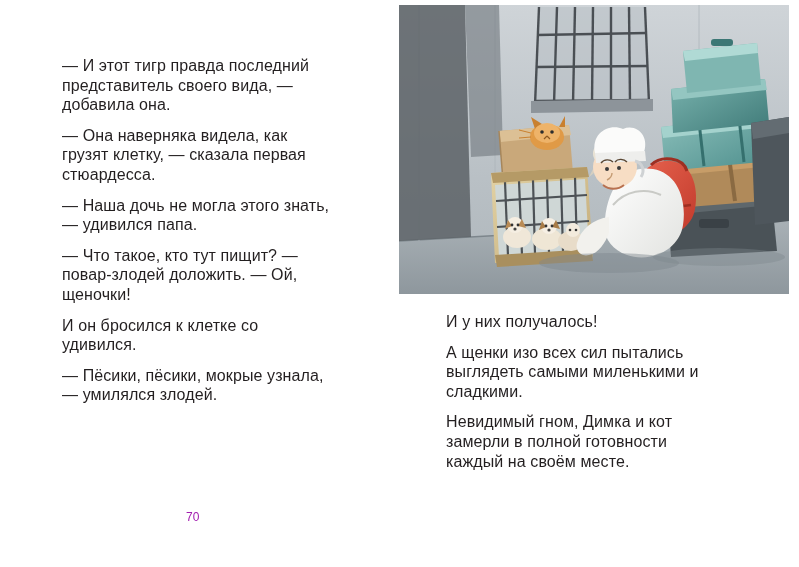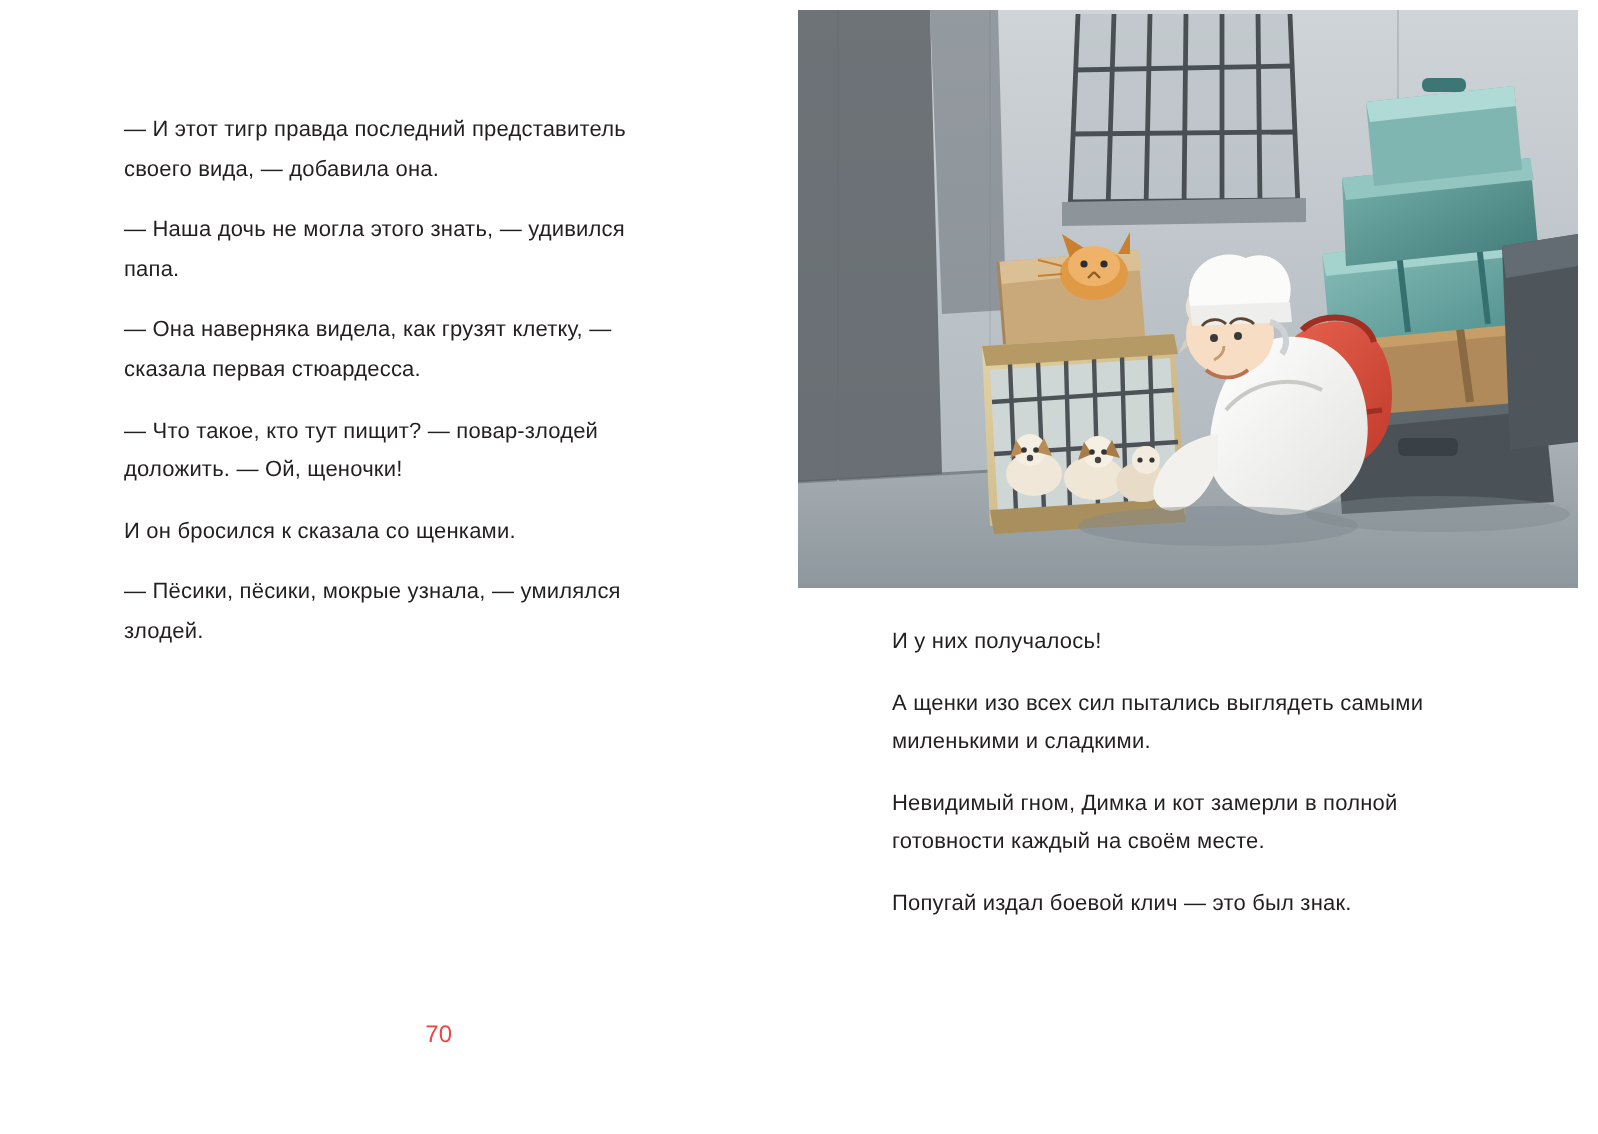--- a/index.html
+++ b/index.html
@@ -18,21 +18,21 @@
   .page-half {
     position: absolute;
     top: 0;
     height: 567px;
   }
   #left-page { left: 0; width: 399px; }
   #right-page { left: 399px; width: 400px; }
 
   .text-column {
     position: absolute;
-    font-size: 11px;
+    font-size: 16px;
     line-height: 19.6px;
     color: #231f20;
     letter-spacing: 0.1px;
   }
   #left-text {
     left: 62px;
     top: 56px;
     width: 268px;
   }
   #right-text {
@@ -43,22 +43,22 @@
   .para {
     margin: 0 0 11px 0;
     text-align: left;
     white-space: pre-line;
   }
   .para:last-child { margin-bottom: 0; }
 
   .folio {
     position: absolute;
     font-size: 12px;
-    color: #ef4444;
-    text-align: right;
+    color: #a21caf;
+    text-align: left;
     width: 40px;
   }
   #left-folio { left: 186px; top: 510px; }
 
   
   #illustration {
     position: absolute;
     left: 399px;
     top: 5px;
     width: 390px;
@@ -68,35 +68,34 @@
   #illustration svg { display: block; }
 </style>
 </head>
 <body>
 
 <div id="page">
 
   <div id="left-page" class="page-half">
     <div id="left-text" class="text-column">
       <p class="para">— И этот тигр правда последний представитель своего вида, — добавила она.</p>
+      <p class="para">— Она наверняка видела, как грузят клетку, — сказала первая стюардесса.</p>
       <p class="para">— Наша дочь не могла этого знать, — удивился папа.</p>
-      <p class="para">— Она наверняка видела, как грузят клетку, — сказала первая стюардесса.</p>
       <p class="para">— Что такое, кто тут пищит? — повар-злодей доложить. — Ой, щеночки!</p>
-      <p class="para">И он бросился к сказала со щенками.</p>
+      <p class="para">И он бросился к клетке со удивился.</p>
       <p class="para">— Пёсики, пёсики, мокрые узнала, — умилялся злодей.</p>
     </div>
     <div id="left-folio" class="folio">70</div>
   </div>
 
   <div id="right-page" class="page-half">
     <div id="right-text" class="text-column">
       <p class="para">И у них получалось!</p>
       <p class="para">А щенки изо всех сил пытались выглядеть самыми миленькими и сладкими.</p>
       <p class="para">Невидимый гном, Димка и кот замерли в полной готовности каждый на своём месте.</p>
-      <p class="para">Попугай издал боевой клич — это был знак.</p>
     </div>
 
   </div>
 
   <div id="illustration">
     <svg width="390" height="289" viewBox="0 0 390 289" xmlns="http://www.w3.org/2000/svg">
       <defs>
         <linearGradient id="bgGrad" x1="0" y1="0" x2="0" y2="1">
           <stop offset="0%" stop-color="#cfd4d8"></stop>
           <stop offset="60%" stop-color="#b9c0c5"></stop>

